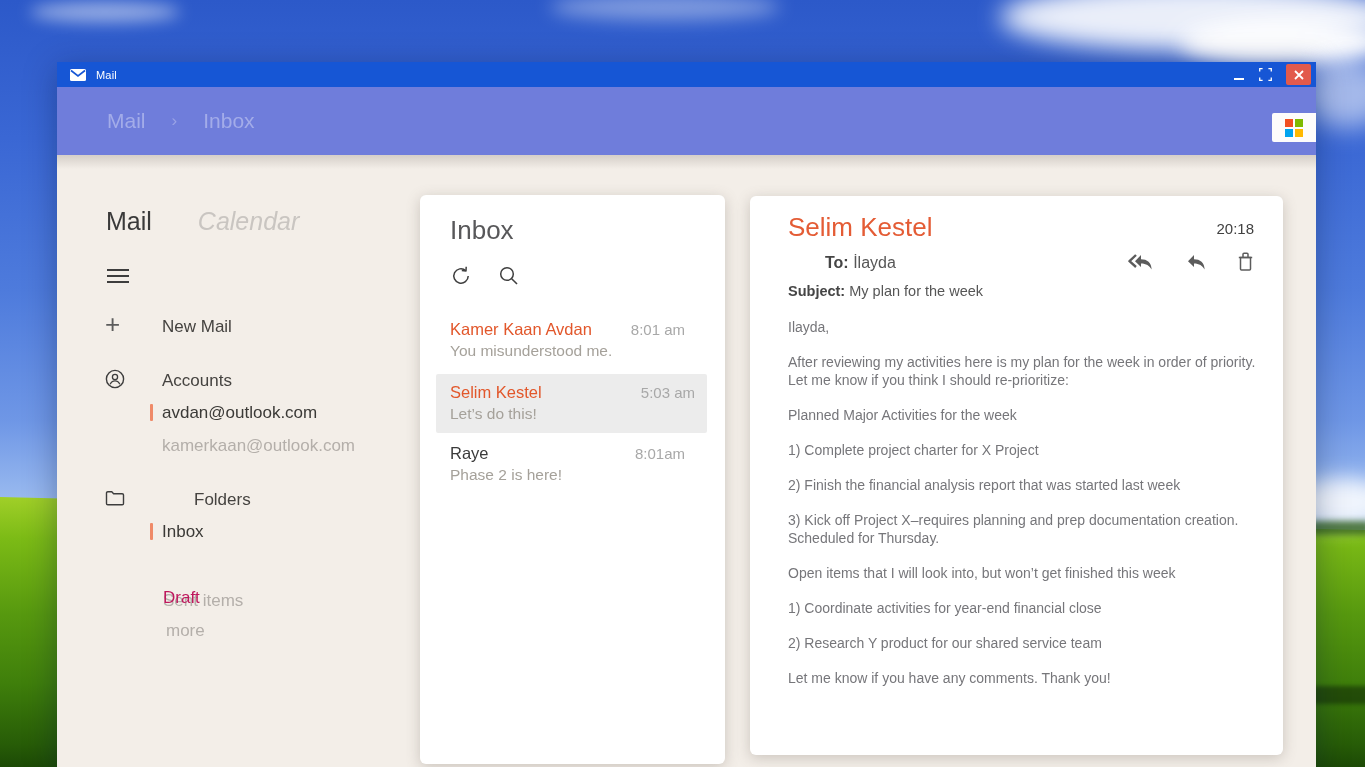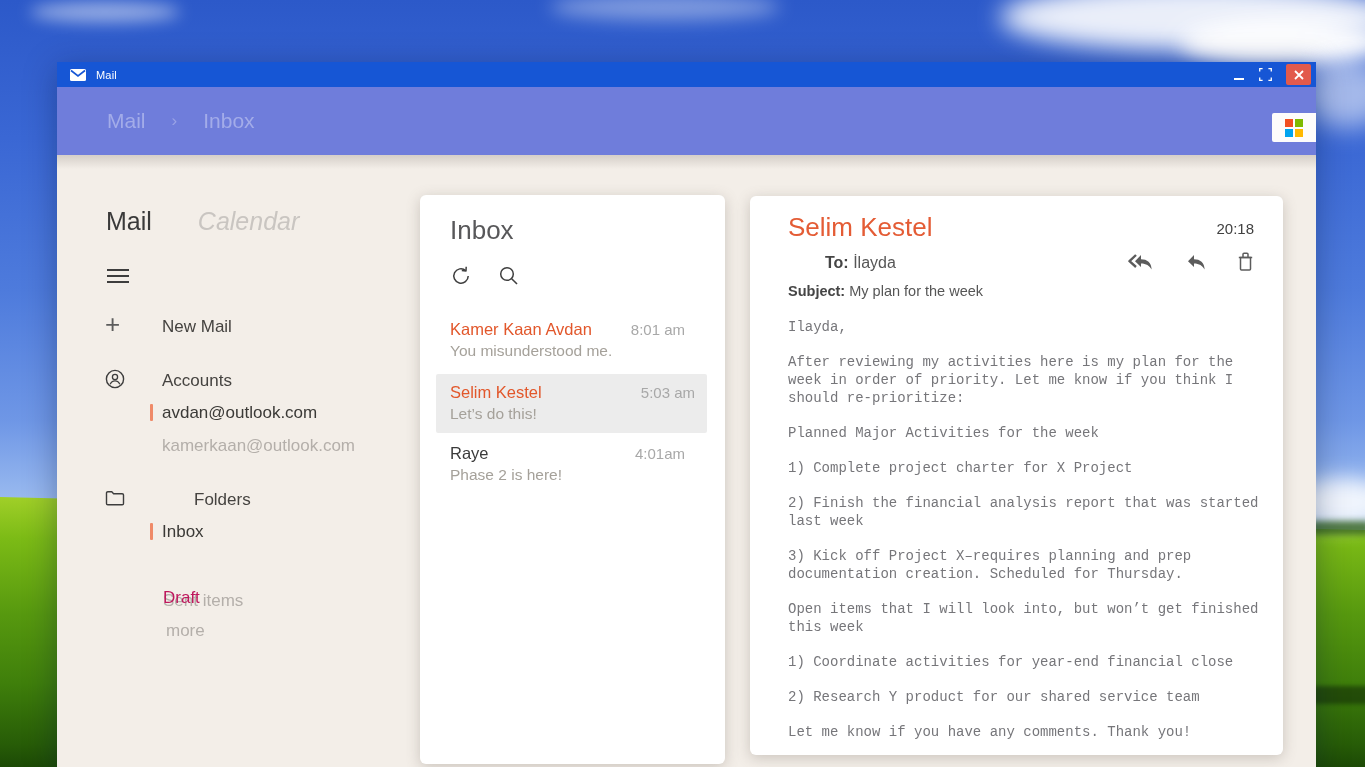--- a/index.html
+++ b/index.html
@@ -92,21 +92,21 @@
 
   
   .read-card { left:693px; top:41px; width:533px; height:559px; }
   .read-sender { position:absolute; left:38px; top:16px; font-size:26px; color:#e45c35; }
   .read-time { position:absolute; right:29px; top:24px; font-size:15px; color:#414141; }
   .read-to { position:absolute; left:38px; top:58px; font-size:16px; color:#565656;margin-left:37px; }
   .read-subject { position:absolute; left:38px; top:87px; font-size:14.5px; color:#565656; }
   .read-to b, .read-subject b { color:#454545; }
   .read-actions { position:absolute; right:30px; top:56px; display:flex; gap:32px; align-items:center; }
   .read-body { position:absolute; left:38px; top:122px; width:478px; font-size:14px; line-height:18px; color:#76767a; }
-  .read-body p { margin:0 0 17px 0;font-family:Liberation Mono, monospace; }
+  .read-body p { margin:0 0 17px 0; }
 
   .icon-btn { cursor:default; display:flex; }
 </style>
 </head>
 <body>
 
 <div class="wallpaper">
   <div class="cloud c1"></div>
   <div class="cloud c2"></div>
   <div class="cloud c3"></div>
@@ -229,21 +229,21 @@
         <div class="msg selected">
           <div class="msg-top">
             <span class="msg-sender sender-orange">Selim Kestel</span>
             <span class="msg-time">5:03 am</span>
           </div>
           <div class="msg-preview">Let’s do this!</div>
         </div>
         <div class="msg">
           <div class="msg-top">
             <span class="msg-sender sender-dark">Raye</span>
-            <span class="msg-time">4:01am</span>
+            <span class="msg-time">8:01am</span>
           </div>
           <div class="msg-preview">Phase 2 is here!</div>
         </div>
       </div>
     </div>
 
     <div class="card read-card">
       <div class="read-sender">Selim Kestel</div>
       <div class="read-time">20:18</div>
       <div class="read-to">

